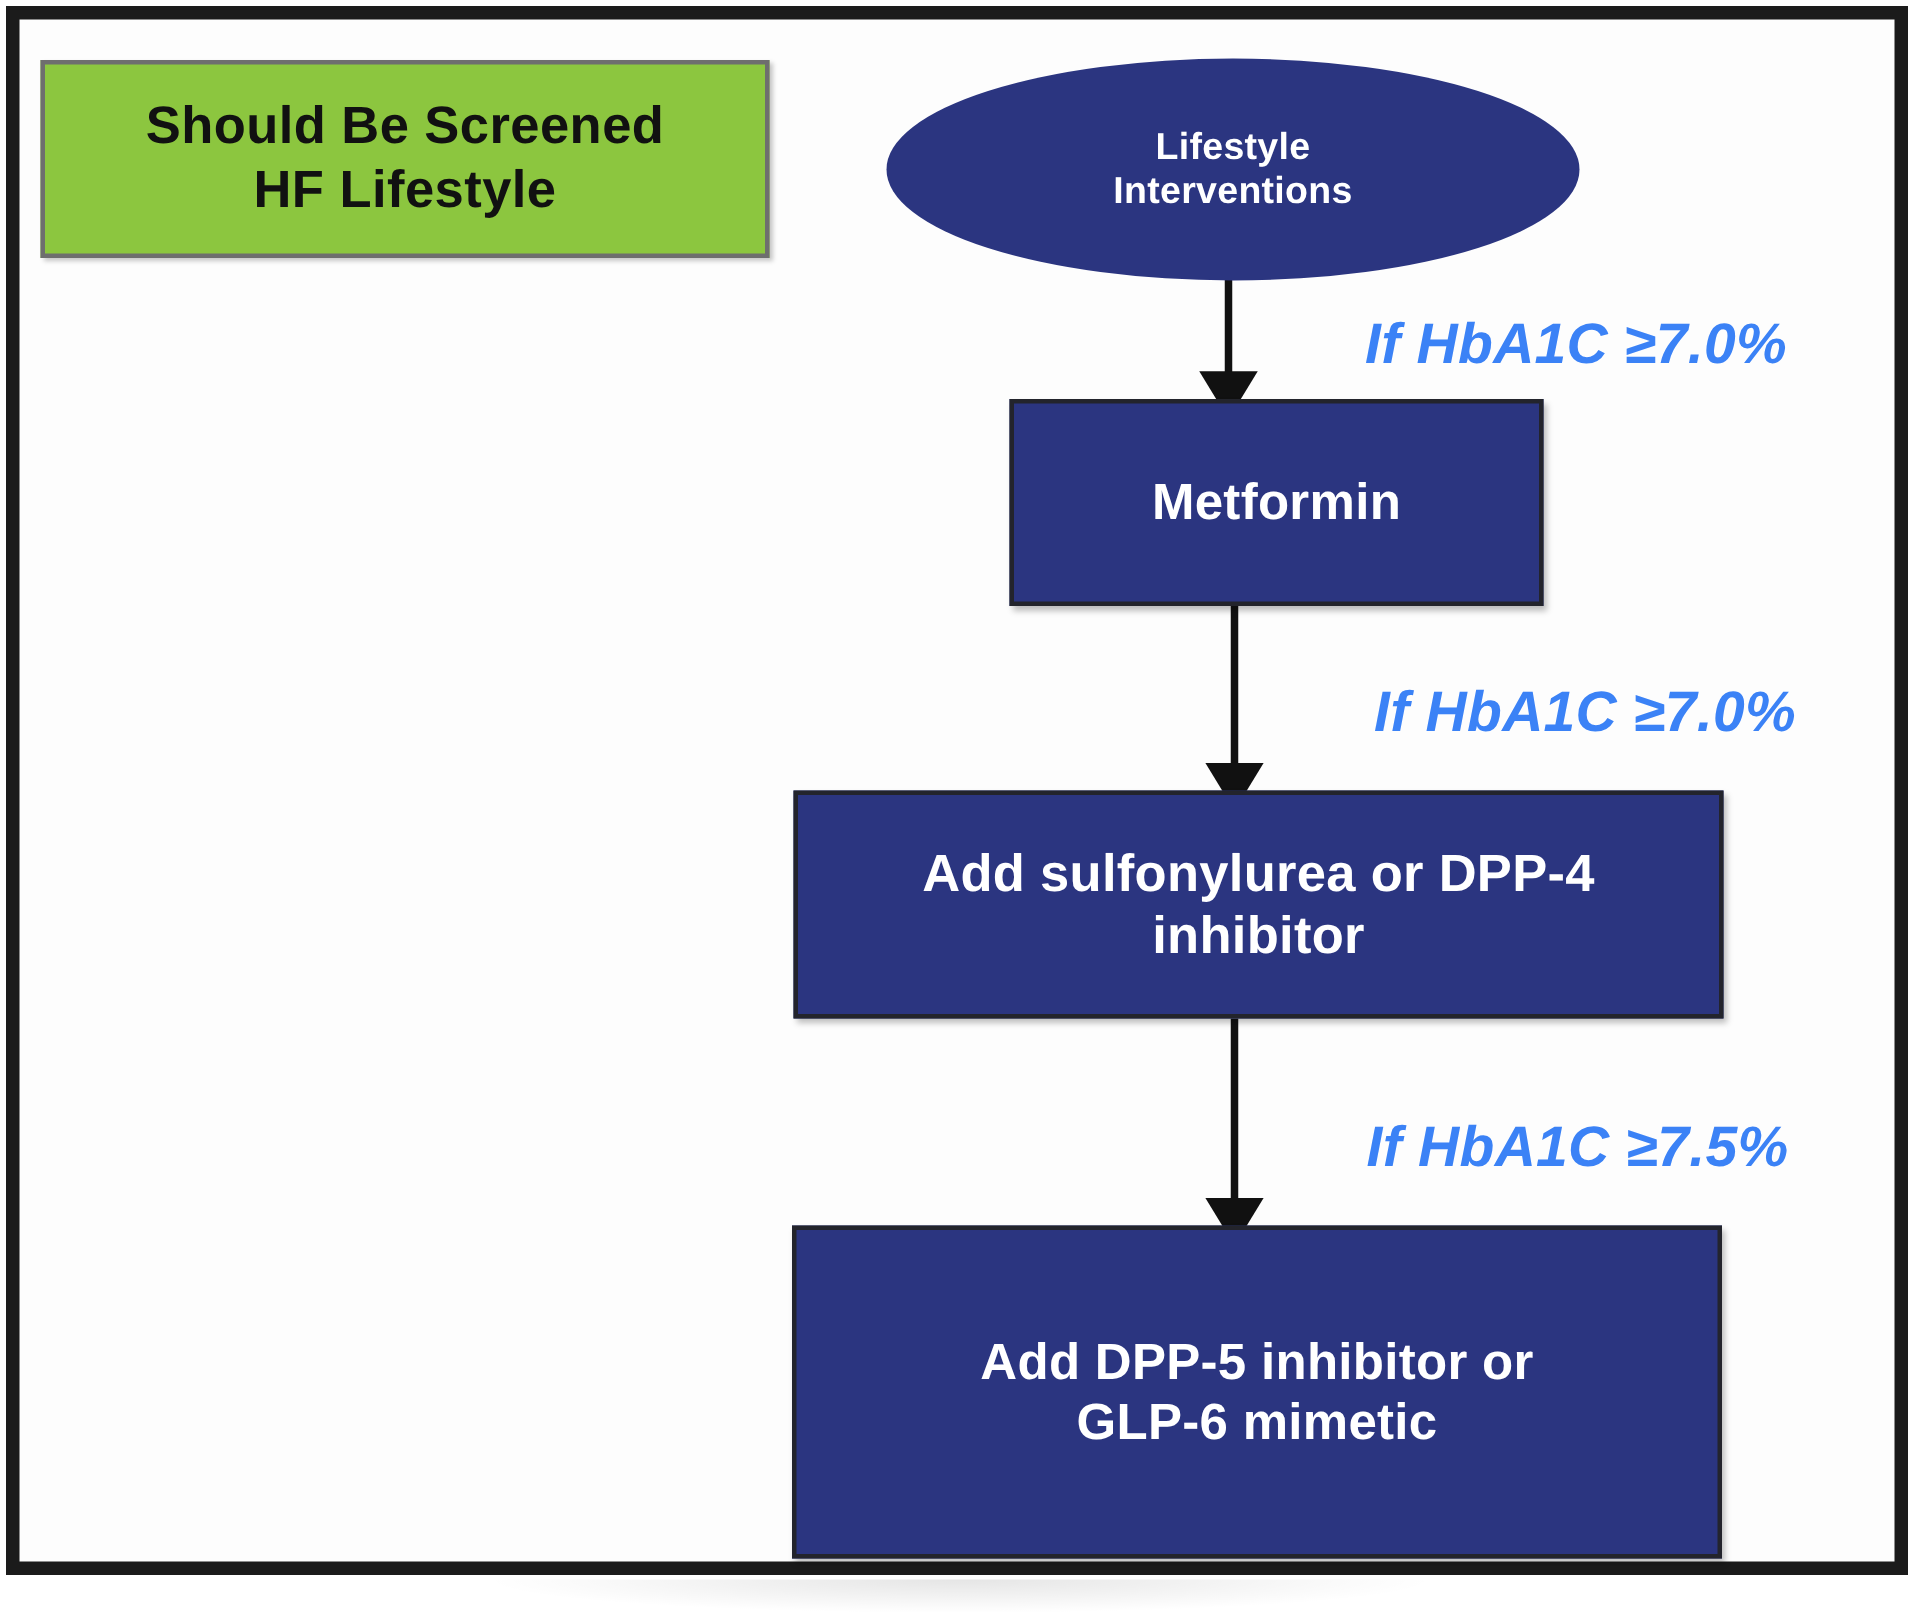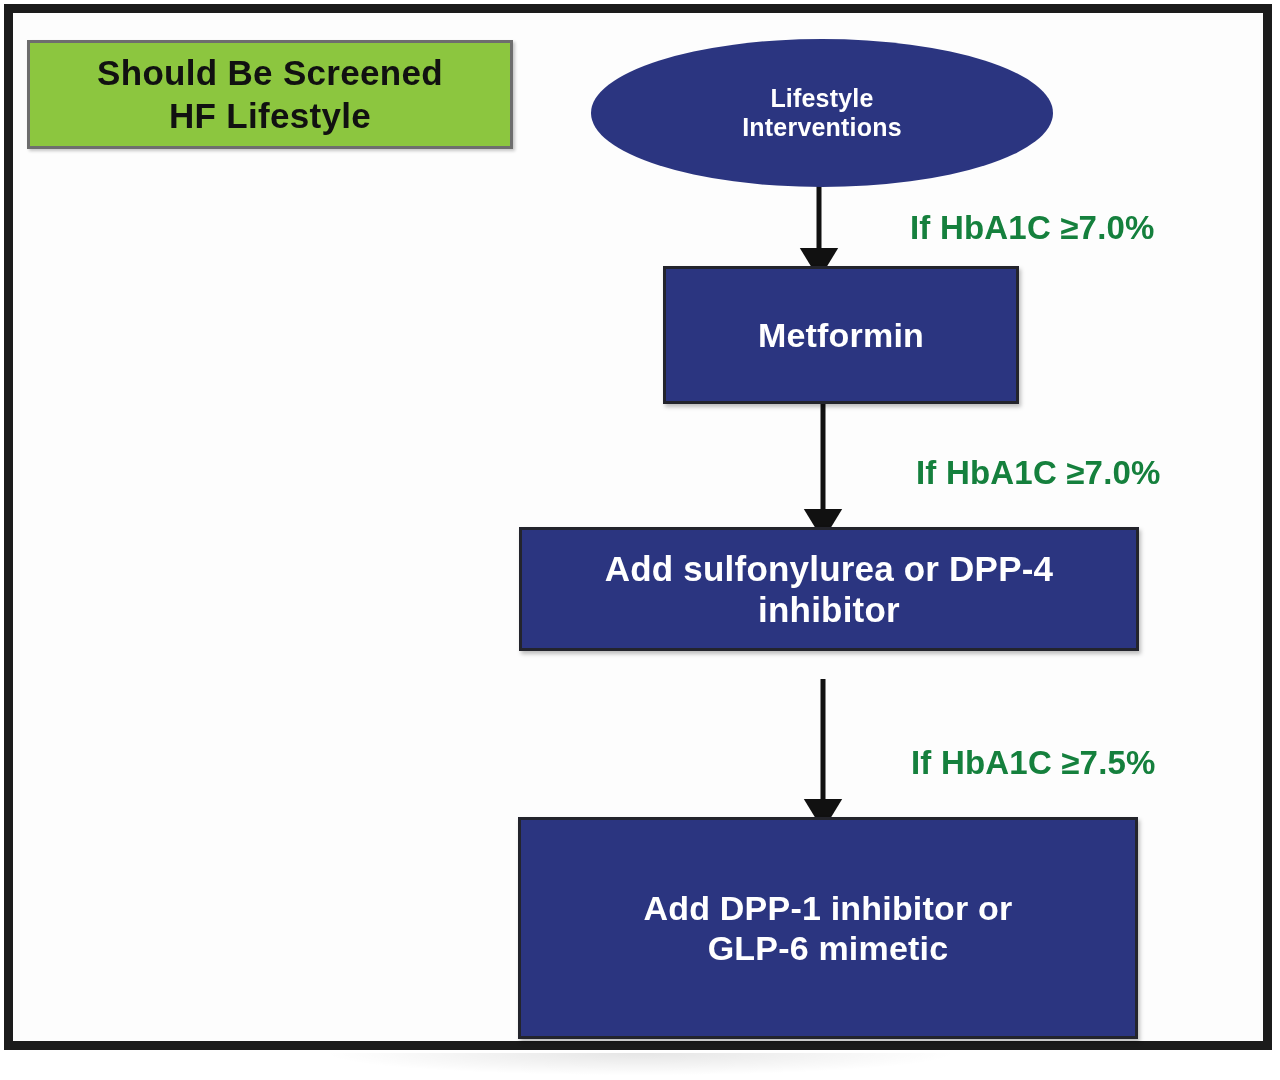--- a/index.html
+++ b/index.html
@@ -50,21 +50,21 @@
     line-height: 1.18;
     letter-spacing: 0.2px;
   }
 
   
   #legend-box {
     position: absolute;
     left: 14px;
     top: 27px;
     width: 486px;
-    height: 109px;
+    height: 132px;
     box-sizing: border-box;
     background: #8cc63f;
     border: 3px solid #6e6e6e;
     display: flex;
     align-items: center;
     justify-content: center;
     box-shadow: 2px 2px 3px rgba(0,0,0,0.22);
   }
   #legend-label {
     color: #111111;
@@ -93,34 +93,35 @@
   
   .node-rect {
     position: absolute;
     box-sizing: border-box;
     background: #2b3580;
     border: 3px solid #23242c;
     display: flex;
     align-items: center;
     justify-content: center;
     box-shadow: 2px 3px 4px rgba(0,0,0,0.25);
+    margin-left: 10px;
   }
   #node-metformin {
     left: 650px;
     top: 253px;
     width: 356px;
     height: 138px;
   }
   #node-metformin .node-text { font-size: 34px; }
 
   #node-sulfonylurea {
     left: 506px;
     top: 514px;
     width: 620px;
-    height: 124px;
+    height: 152px;
   }
   #node-sulfonylurea .node-text { font-size: 35px; padding: 0 16px; }
 
   #node-thirdline {
     left: 505px;
     top: 804px;
     width: 620px;
     height: 222px;
   }
   #node-thirdline .node-text { font-size: 34px; padding: 0 14px; }
@@ -132,25 +133,26 @@
     top: 0;
     width: 1250px;
     height: 1028px;
     overflow: visible;
     pointer-events: none;
   }
 
   
   .edge-label {
     position: absolute;
-    color: #15803d;
+    color: #3b82f6;
     font-weight: bold;
-    font-size: 33px;
+    font-size: 38px;
     letter-spacing: 0.2px;
     white-space: nowrap;
+    font-style: italic;
   }
   #edge-label-1 { left: 897px; top: 196px; }
   #edge-label-2 { left: 903px; top: 441px; }
   #edge-label-3 { left: 898px; top: 711px; margin-top: 20px; }
 </style>
 </head>
 <body>
 
 <div id="frame-shadow"></div>
 
@@ -196,19 +198,19 @@
       <div class="node-text">
         <div>Add sulfonylurea or DPP-4</div>
         <div>inhibitor</div>
       </div>
     </div>
 
     <div class="edge-label" id="edge-label-3">If HbA1C ≥7.5%</div>
 
     <div class="node-rect" id="node-thirdline">
       <div class="node-text">
-        <div>Add DPP-1 inhibitor or</div>
+        <div>Add DPP-5 inhibitor or</div>
         <div>GLP-6 mimetic</div>
       </div>
     </div>
 
   </div>
 </div>
 
 </body></html>

